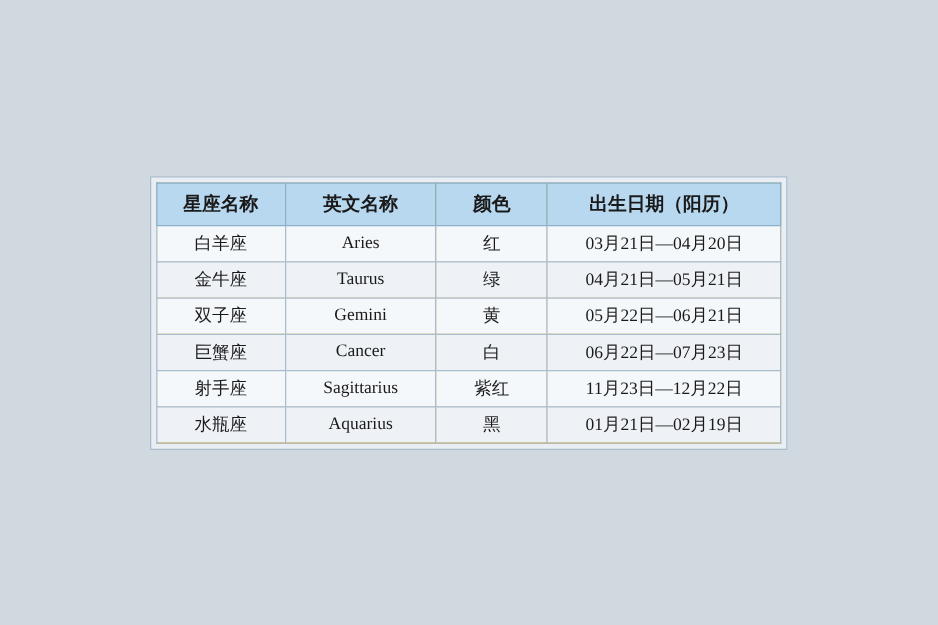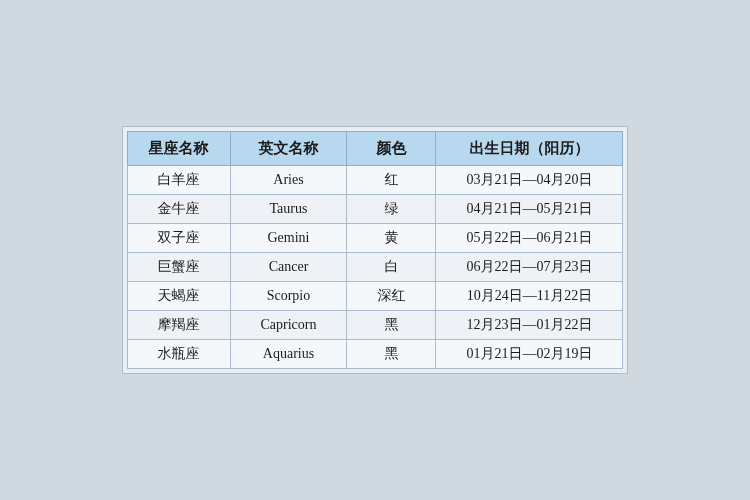--- a/index.html
+++ b/index.html
@@ -90,30 +90,24 @@
           <td>黄</td>
           <td>05月22日—06月21日</td>
         </tr>
         <tr>
           <td>巨蟹座</td>
           <td>Cancer</td>
           <td>白</td>
           <td>06月22日—07月23日</td>
         </tr>
         <tr>
-          <td>天蝎座</td>
-          <td>Scorpio</td>
-          <td>深红</td>
-          <td>10月24日—11月22日</td>
-        </tr>
-        <tr>
-          <td>摩羯座</td>
-          <td>Capricorn</td>
-          <td>黑</td>
-          <td>12月23日—01月22日</td>
+          <td>射手座</td>
+          <td>Sagittarius</td>
+          <td>紫红</td>
+          <td>11月23日—12月22日</td>
         </tr>
         <tr>
           <td>水瓶座</td>
           <td>Aquarius</td>
           <td>黑</td>
           <td>01月21日—02月19日</td>
         </tr>
       </tbody>
   </table>
 </div>

